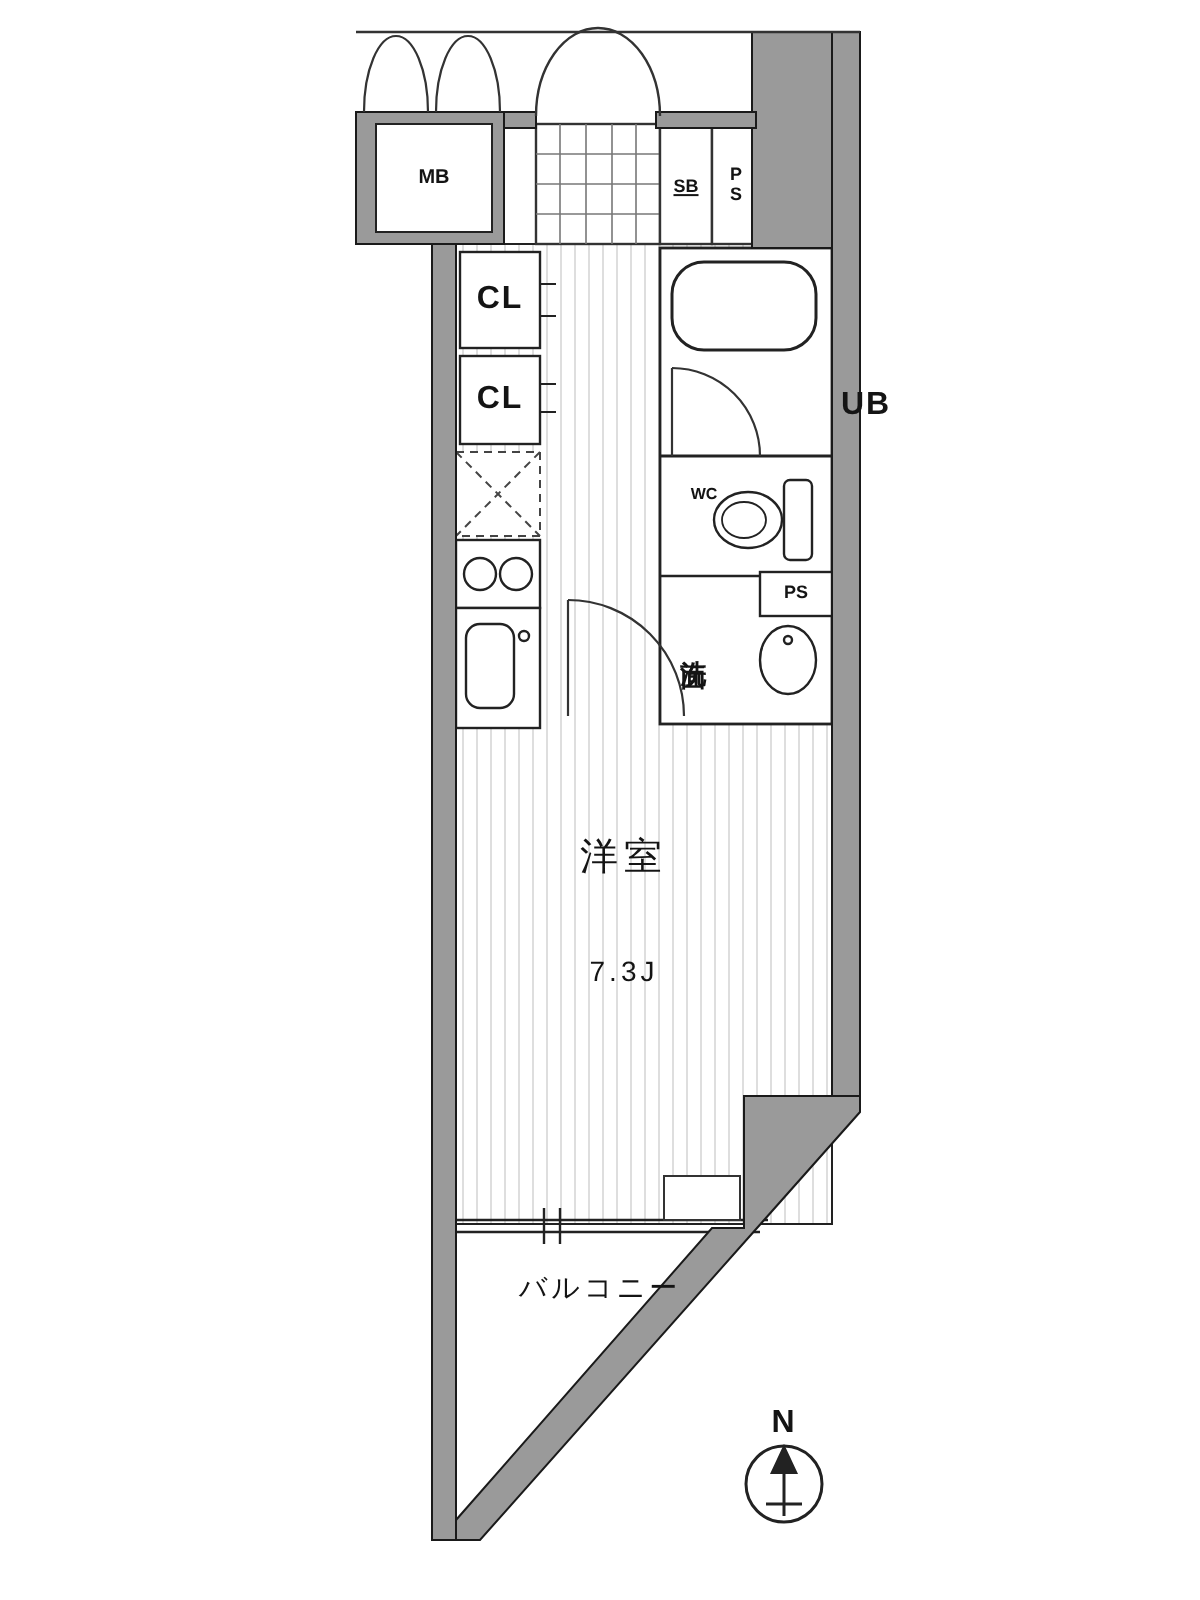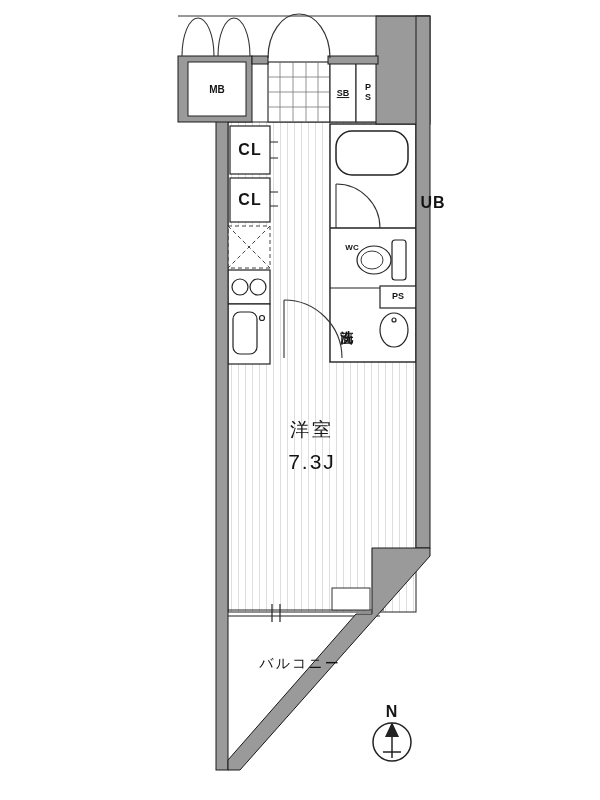--- a/index.html
+++ b/index.html
@@ -13,21 +13,21 @@
     white-space:nowrap;color:#141414;letter-spacing:1px;line-height:1.1;
     font-weight:bold;
   }
   .vert{writing-mode:vertical-rl;text-orientation:upright;letter-spacing:0;}
   .f7 {font-size:8px;letter-spacing:0;}
   .f8 {font-size:9px;letter-spacing:0;}
   .f9 {font-size:10px;letter-spacing:0;}
   .f11{font-size:16px;}
   .f13{font-size:13px;letter-spacing:2px;}
   .f14{font-size:14px;letter-spacing:2px;}
-  .f21{font-size:21px;font-weight:normal;letter-spacing:2px;}
+  .f21{font-size:14px;font-weight:normal;letter-spacing:2px;margin-top:24px;}
   .f23{font-size:19px;font-weight:normal;letter-spacing:3px;}
 </style>
 </head>
 <body>
 
 <div class="stage">
 
   <svg class="plan-svg" width="600" height="800" viewBox="0 0 600 800">
 
     <defs>
@@ -162,16 +162,16 @@
   <div class="lbl f8" style="left:343px;top:94px;text-decoration:underline;">SB</div>
   <div class="lbl f8 vert" style="left:367px;top:92px;">PS</div>
   <div class="lbl f11" style="left:250px;top:150px;">CL</div>
   <div class="lbl f11" style="left:250px;top:200px;">CL</div>
   <div class="lbl f11" style="left:389px;top:203px;margin-left:44px;">UB</div>
   <div class="lbl f7" style="left:352px;top:248px;">WC</div>
   <div class="lbl f8" style="left:398px;top:297px;">PS</div>
   <div class="lbl f13 vert" style="left:346px;top:322px;">洗面</div>
   <div class="lbl f23" style="left:312px;top:430px;">洋室</div>
   <div class="lbl f21" style="left:312px;top:462px;">7.3J</div>
-  <div class="lbl f14" style="left:300px;top:664px;font-weight:normal;">バルコニー</div>
+  <div class="lbl f14" style="left:300px;top:644px;font-weight:normal;">バルコニー</div>
   <div class="lbl f11" style="left:392px;top:712px;">N</div>
 
 </div>
 
 </body></html>

